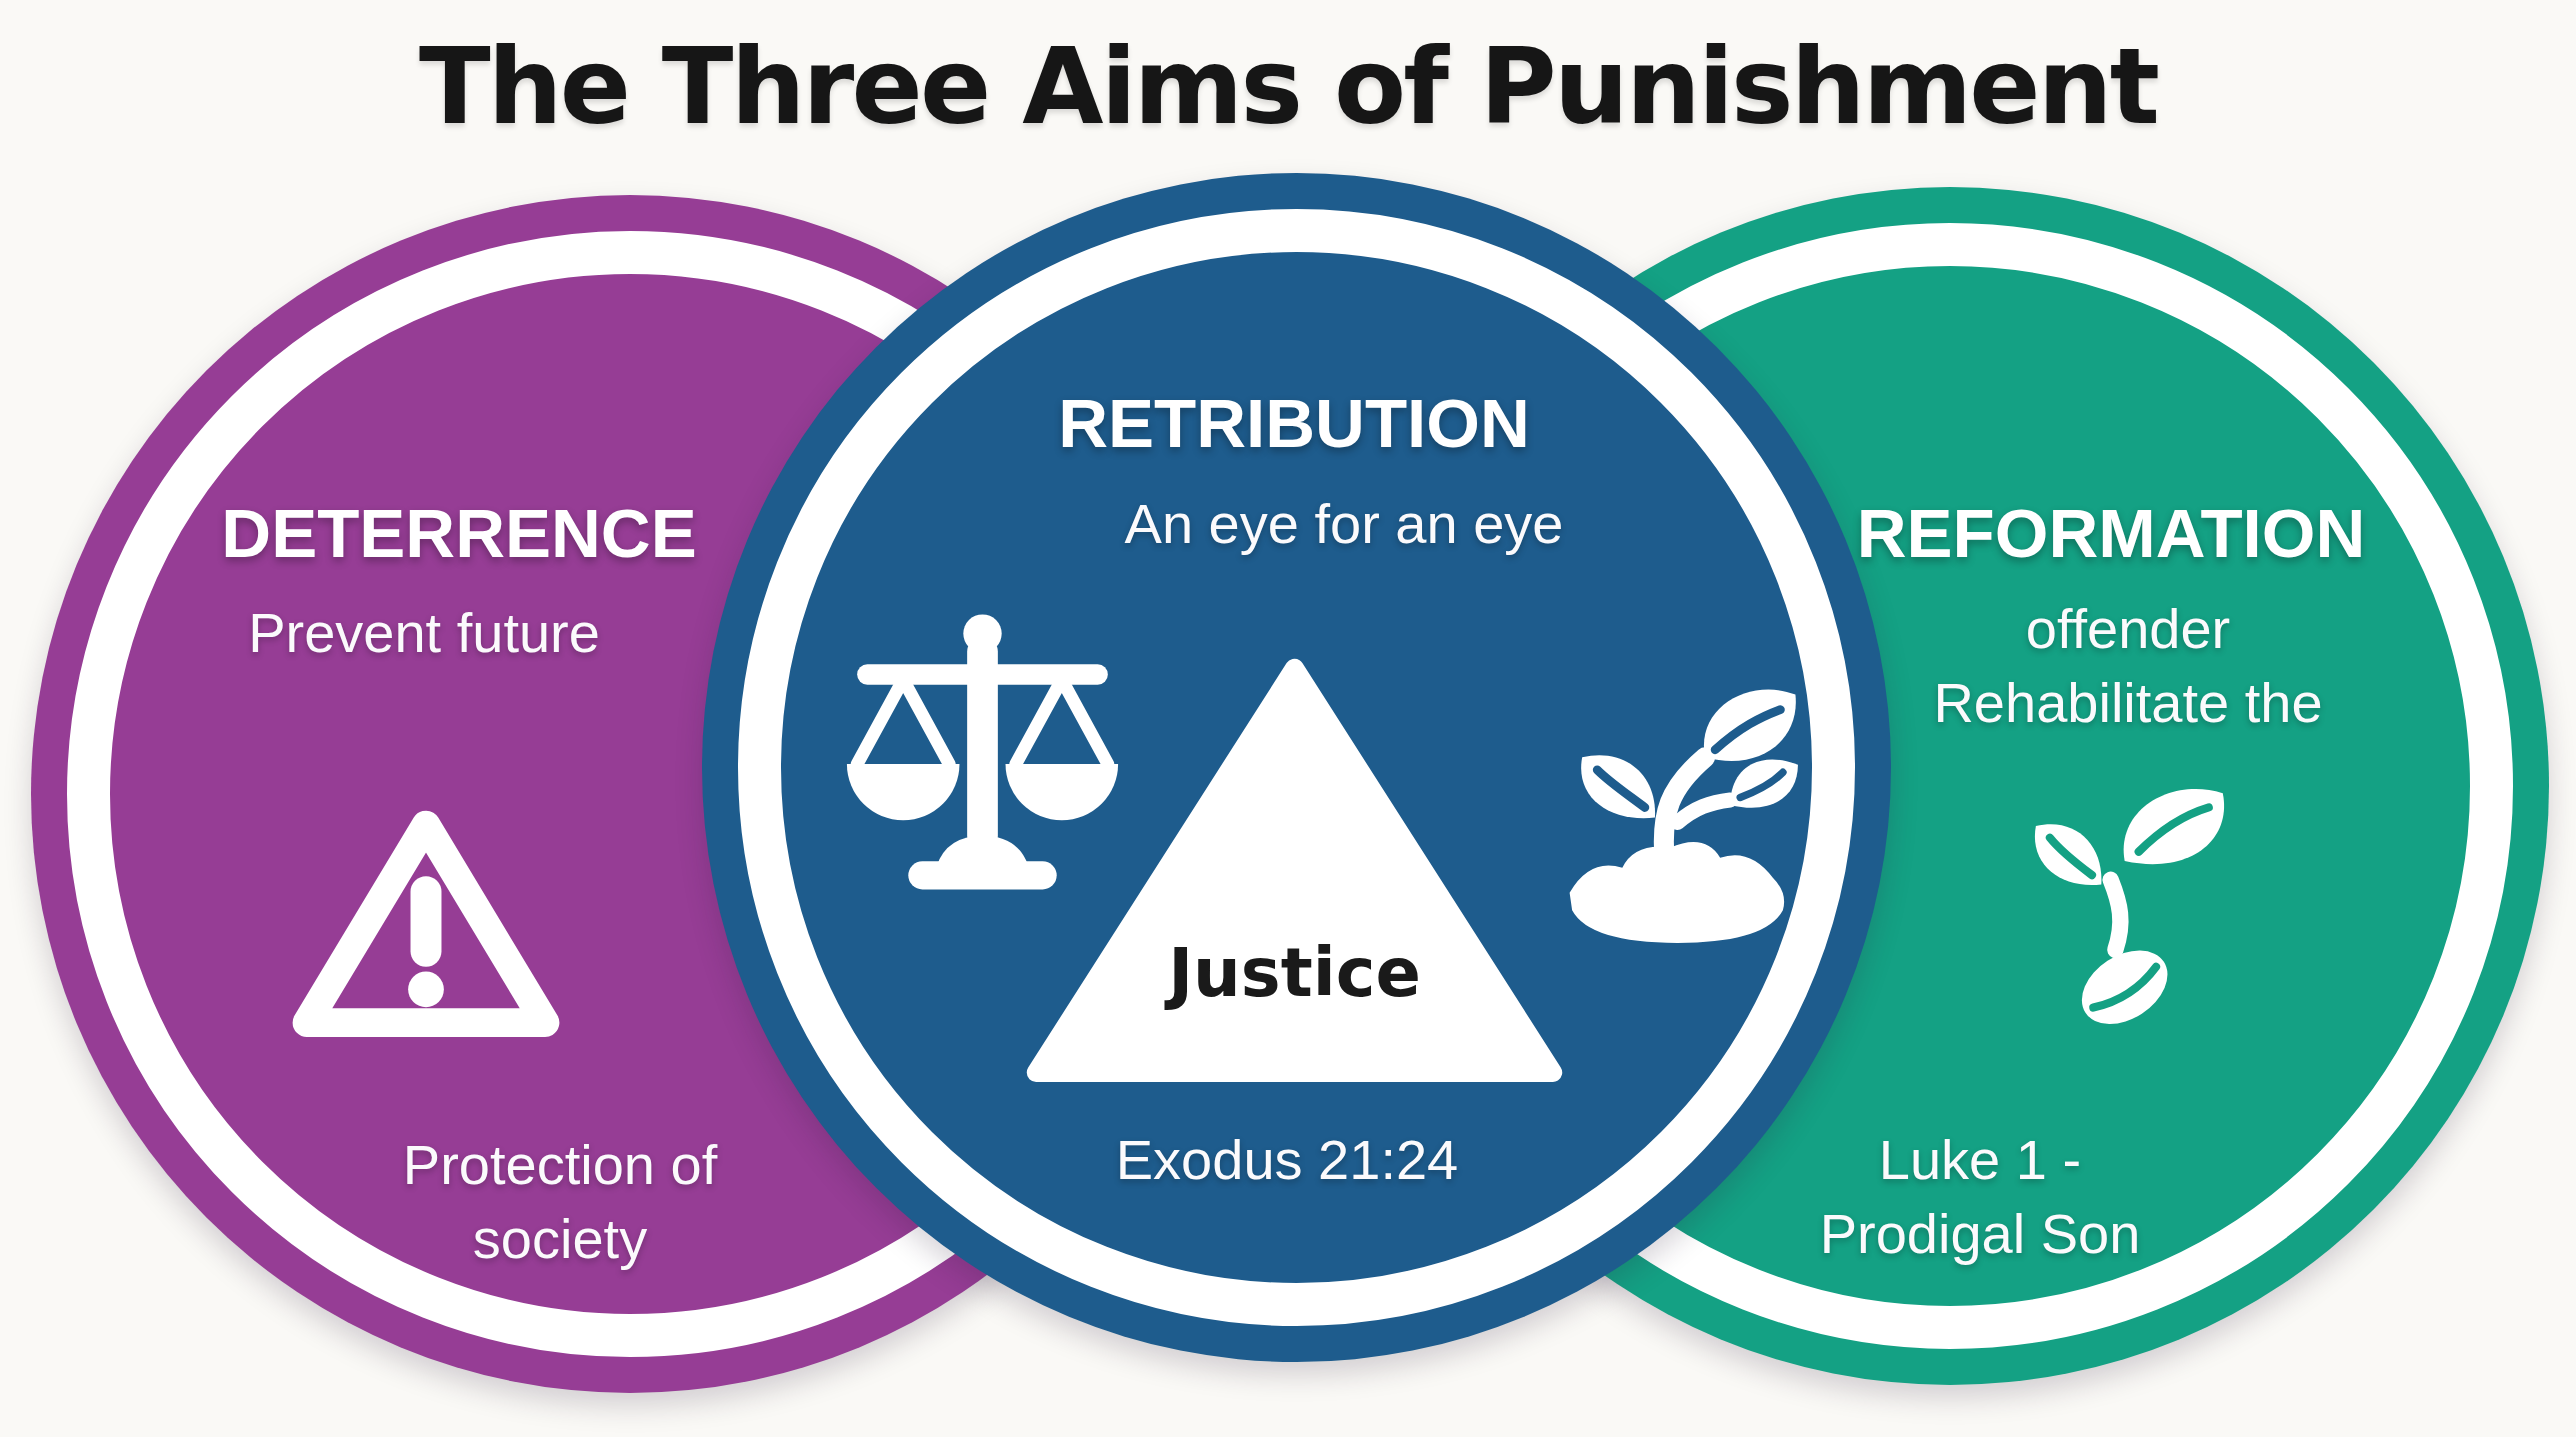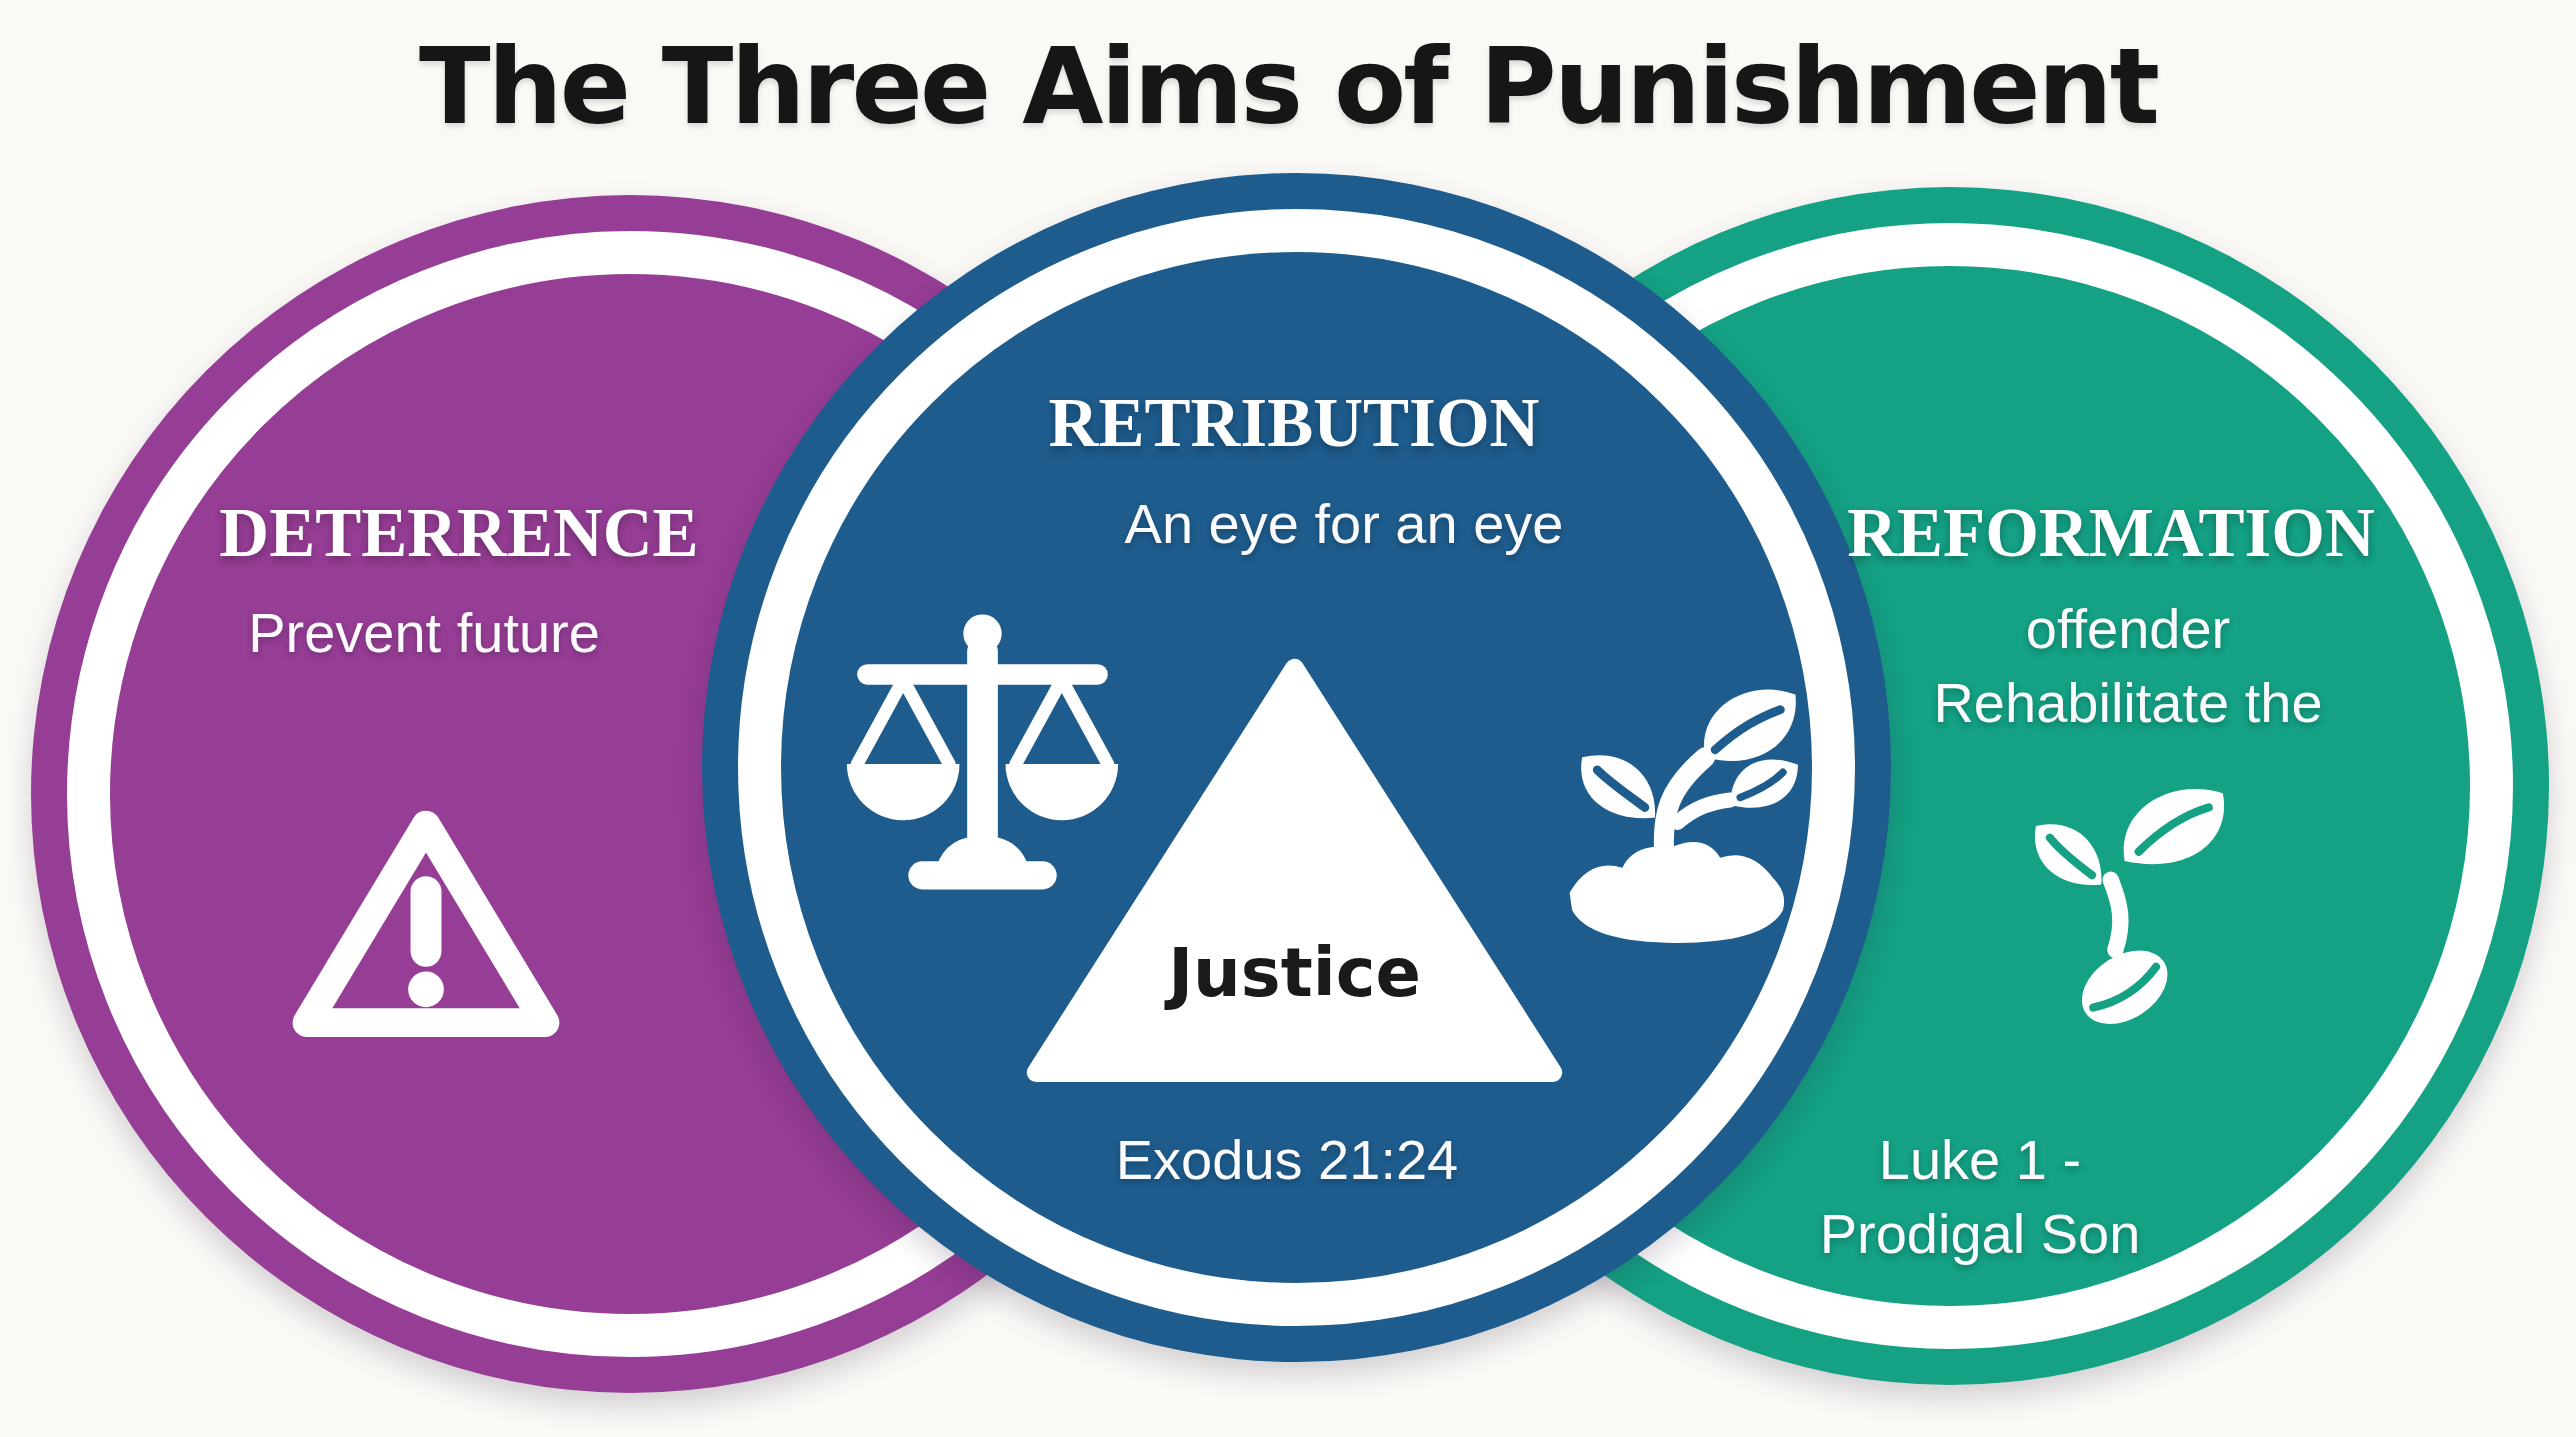--- a/index.html
+++ b/index.html
@@ -45,21 +45,21 @@
   }
   .circle.purple { left: 31px;   top: 195px; width: 1198px; height: 1198px; background: #963d95; z-index: 1; }
   .circle.blue   { left: 702px;  top: 173px; width: 1189px; height: 1189px; background: #1e5c8d; z-index: 2; }
   .circle.green  { left: 1351px; top: 187px; width: 1198px; height: 1198px; background: #14a184; z-index: 1; }
 
   .cx { transform: translateX(-50%); }
 
   .heading {
     position: absolute;
     white-space: nowrap;
-    font-family: Liberation Serif, serif;
+    font-family: Liberation Sans, sans-serif;
     font-weight: 800;
     font-size: 69px;
     line-height: 1;
     color: #ffffff;
     text-shadow: 0 3.7px 8.4px rgba(0,0,0,0.30);
     z-index: 4;
     text-align: right;
   }
   .subtext {
     position: absolute;
@@ -117,20 +117,24 @@
   </div>
 
   <div class="icon" style="left:281px; top:794px; width:290px; height:262px;">
     <svg viewBox="0 0 120 110" fill="none">
       <path d="M60 13 L110 96 L10 96 Z" stroke="#ffffff" stroke-width="12" stroke-linejoin="round" fill="none"></path>
       <path d="M60 41 L60 66" stroke="#ffffff" stroke-width="13" stroke-linecap="round"></path>
       <circle cx="60" cy="82" r="7.5" fill="#ffffff"></circle>
     </svg>
   </div>
 
+  <div class="subtext cx" style="left:560px; top:1128px;">
+    <div>Protection of</div>
+    <div>society</div>
+  </div>
 
   <div class="heading cx" style="left:1294px; top:389px;">RETRIBUTION</div>
   <div class="subtext cx" style="left:1344px; top:487px;">An eye for an eye</div>
 
   <div class="icon" style="left:816px; top:608px; width:333px; height:307px;">
     <svg viewBox="0 0 130 120">
       <circle cx="65" cy="10" r="7.5" fill="#ffffff"></circle>
       <rect x="59" y="12" width="12" height="82" rx="5" fill="#ffffff"></rect>
       <rect x="16" y="22" width="98" height="8" rx="4" fill="#ffffff"></rect>
       <path d="M34 28 L16 61 M34 28 L52 61" stroke="#ffffff" stroke-width="5" stroke-linecap="round"></path>

